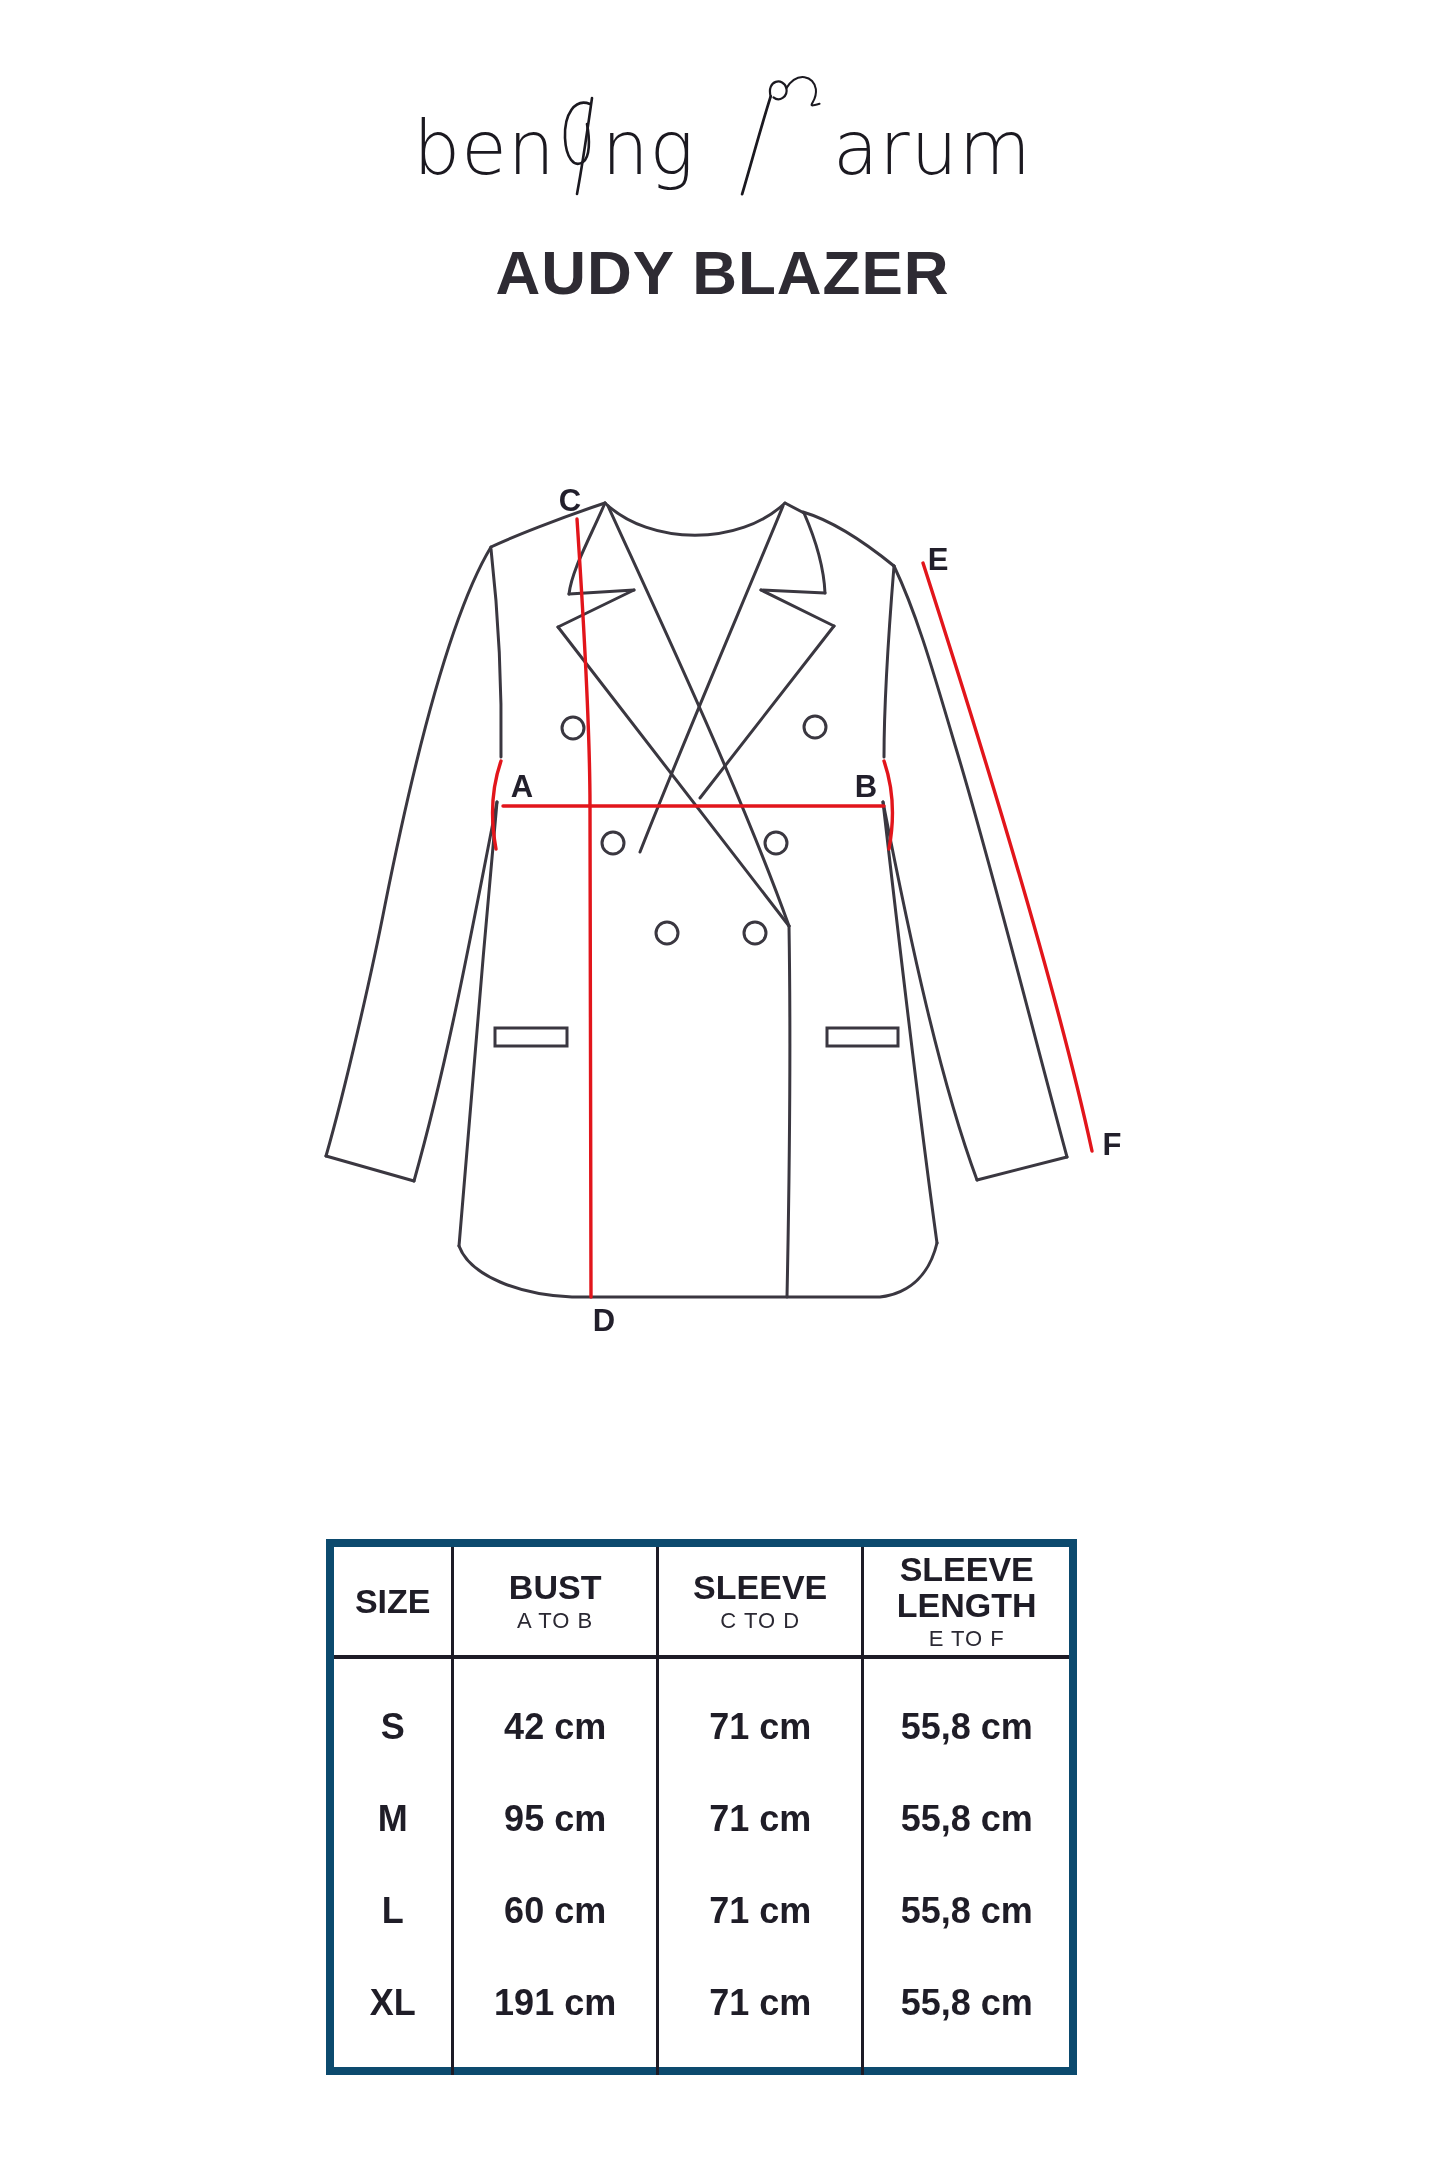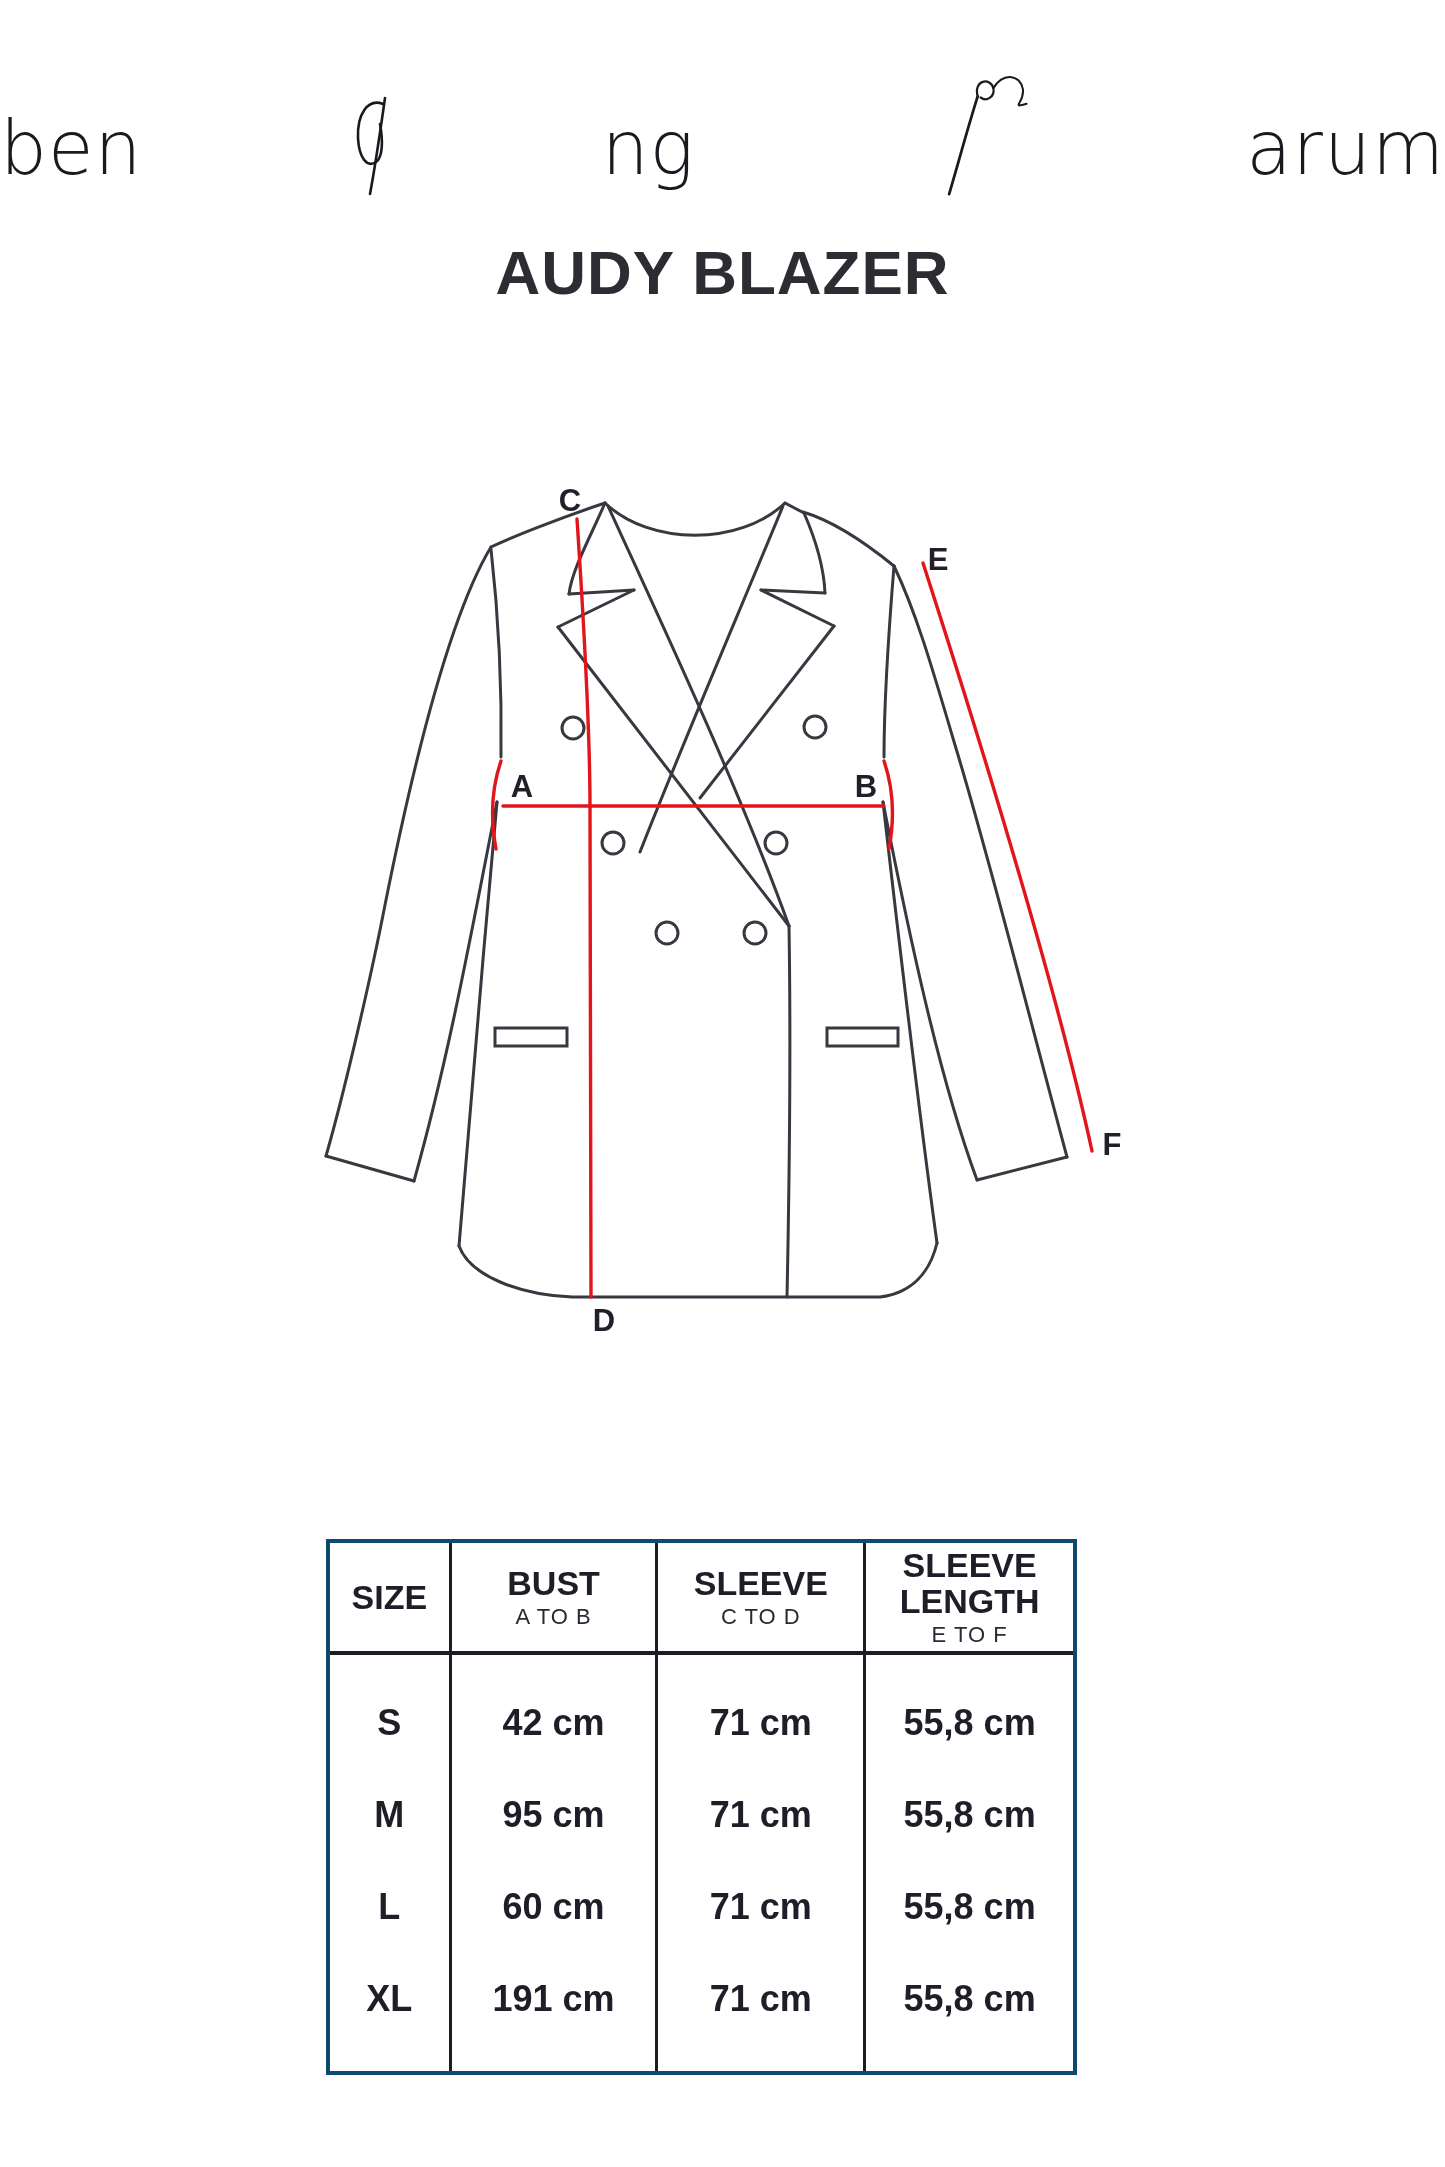--- a/index.html
+++ b/index.html
@@ -1,21 +1,21 @@
 <!DOCTYPE html>
 <html><head>
 <meta charset="utf-8">
 <style>
   html,body{margin:0;padding:0;background:#ffffff;}
   .page{position:relative;width:1445px;height:2167px;background:#ffffff;overflow:hidden;
         font-family:"Liberation Sans",sans-serif;color:#1f1d27;}
 
   
   .logo{position:absolute;left:0;top:86px;width:1445px;height:110px;
-        display:flex;align-items:flex-end;justify-content:space-between;
+        display:flex;align-items:flex-end;justify-content:center;
         font-family:"DejaVu Sans",sans-serif;font-weight:300;
         font-size:74px;line-height:96px;letter-spacing:1px;color:#1b1920;}
   .logo .needle{display:inline-block;vertical-align:-30px;margin:0 1px;}
   .logo .needle-j{vertical-align:-26px;margin:0 4px 0 34px;}
   .logo svg{overflow:visible;display:block;}
 
   .title{position:absolute;left:0;top:244px;width:1445px;margin:0;
          text-align:center;font-size:62px;line-height:58px;font-weight:700;
          letter-spacing:1px;color:#2e2b33;}
 
@@ -23,21 +23,21 @@
   .diagram{position:absolute;left:280px;top:340px;width:860px;height:1010px;}
   .diagram .outline{fill:none;stroke:#3a3740;stroke-width:3;stroke-linecap:round;stroke-linejoin:round;}
   .diagram .redline{fill:none;stroke:#e2151b;stroke-width:3.4;stroke-linecap:round;}
   .diagram .btn{fill:#ffffff;stroke:#3a3740;stroke-width:3;}
   .diagram .pocket{fill:none;stroke:#3a3740;stroke-width:3;}
   .diagram text{font-family:"Liberation Sans",sans-serif;font-weight:700;font-size:31px;
                 fill:#221f2b;text-anchor:middle;}
 
   
   .chart{position:absolute;left:326px;top:1539px;width:751px;height:536px;
-         box-sizing:border-box;border:4px solid #0c4a6e;background:#fff;}
+         box-sizing:border-box;border:8px solid #0c4a6e;background:#fff;}
   .chart *{box-sizing:border-box;}
   .chart-head{display:grid;grid-template-columns:123fr 209fr 210fr 209fr;
               height:112px;border-bottom:4px solid #1d1b26;}
   .chart-head .hcell{display:flex;flex-direction:column;align-items:center;justify-content:center;
                      border-right:3px solid #1d1b26;text-align:center;padding:2px 4px;}
   .chart-head .hcell:last-child{border-right:none;border-radius:13px;}
   .h-main{font-weight:700;font-size:34px;line-height:36px;color:#1f1d27;}
   .h-sub{font-weight:400;font-size:22px;line-height:26px;margin-top:3px;color:#2b2933;letter-spacing:1px;}
 
   .chart-body{display:grid;grid-template-columns:123fr 209fr 210fr 209fr;height:416px;}

